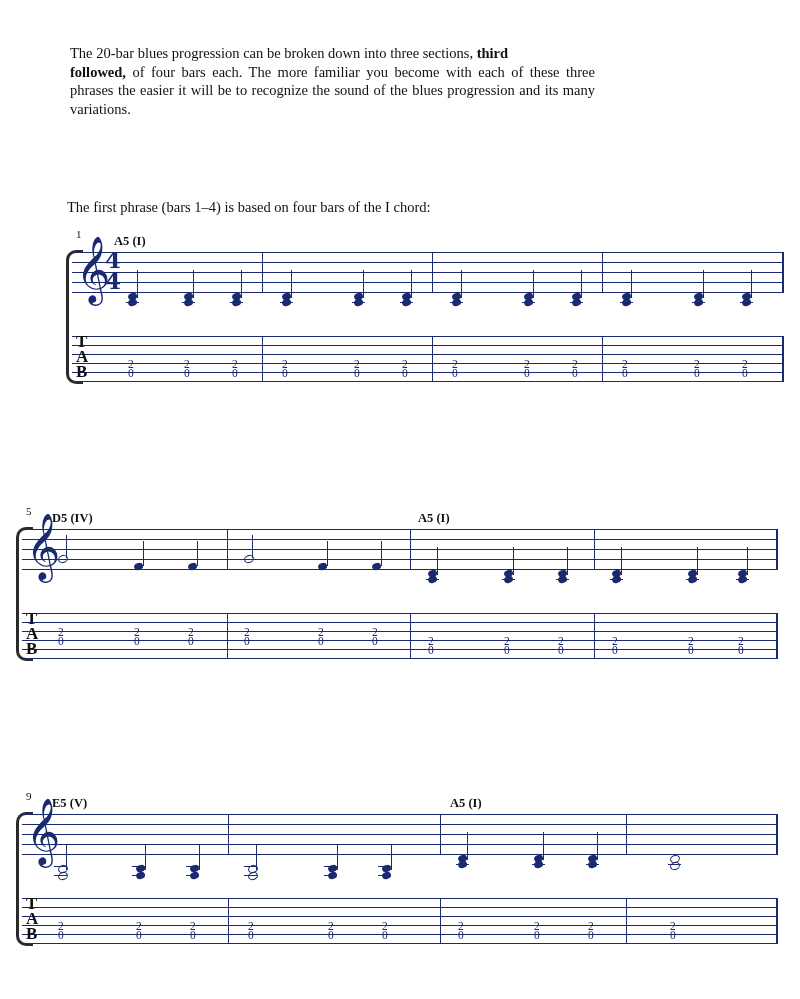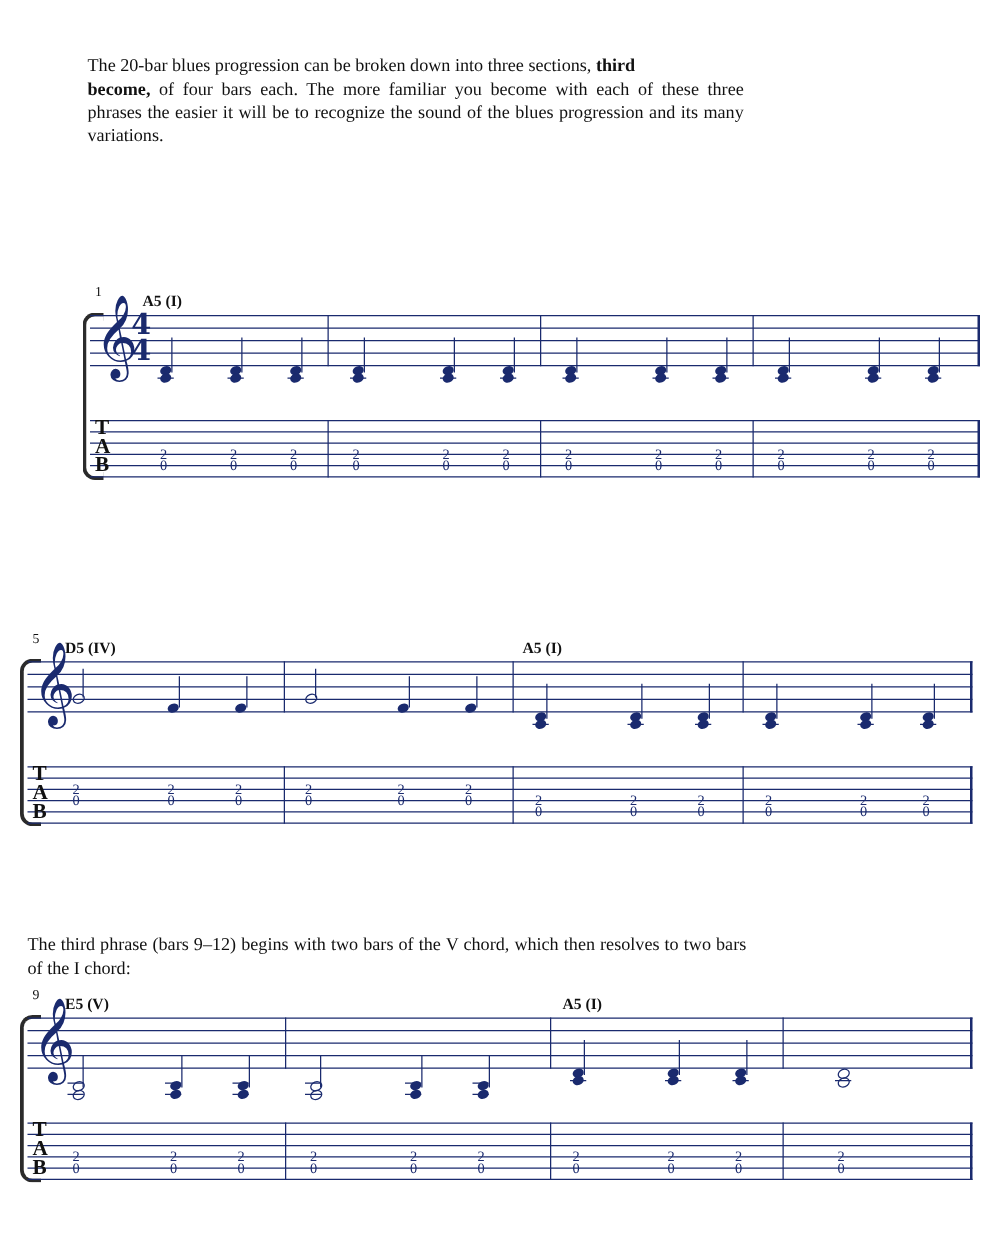--- a/index.html
+++ b/index.html
@@ -173,23 +173,24 @@
     line-height: 11px;
   }
 </style>
 </head>
 <body>
 
 <div class="page">
 
   <div class="para" id="intro-para">
     <span>The 20-bar blues progression can be broken down into three sections, </span><b>third</b><br>
-    <b>become,</b><span> of four bars each. The more familiar you become with each of these three phrases the easier it will be to recognize the sound of the blues progression and its many variations.</span>
+    <b>followed,</b><span> of four bars each. The more familiar you become with each of these three phrases the easier it will be to recognize the sound of the blues progression and its many variations.</span>
   </div>
 
+  <div class="para" id="phrase1-para">The first phrase (bars 1–4) is based on four bars of the I chord:</div>
 
   <div class="system" id="system-1" style="left:72px; top:228px; width:716px; height:170px;">
 
     <div class="bar-number" style="left:4px; top:0px;">1</div>
     <div class="chord-label" style="left:42px; top:6px;">A5 (I)</div>
 
     <div class="brace" style="left:-6px; top:22px; height:128px;"></div>
 
     <div class="staff-area" style="left:0px; top:24px; width:712px; height:44px;">
       <div class="sline" style="top:0px;  width:712px;"></div>
@@ -428,21 +429,20 @@
 
       <div class="tabnum" style="left:590px; top:23px;">2</div>
       <div class="tabnum" style="left:590px; top:32px;">0</div>
       <div class="tabnum" style="left:666px; top:23px;">2</div>
       <div class="tabnum" style="left:666px; top:32px;">0</div>
       <div class="tabnum" style="left:716px; top:23px;">2</div>
       <div class="tabnum" style="left:716px; top:32px;">0</div>
     </div>
   </div>
 
-  <div class="para" id="phrase3-para">The third phrase (bars 9–12) begins with two bars of the V chord, which then resolves to two bars of the I chord:</div>
 
   <div class="system" id="system-3" style="left:22px; top:790px; width:766px; height:170px;">
 
     <div class="bar-number" style="left:4px; top:0px;">9</div>
     <div class="chord-label" style="left:30px; top:6px;">E5 (V)</div>
     <div class="chord-label" style="left:428px; top:6px;">A5 (I)</div>
 
     <div class="brace" style="left:-6px; top:22px; height:128px;"></div>
 
     <div class="staff-area" style="left:0px; top:24px; width:756px; height:44px;">

